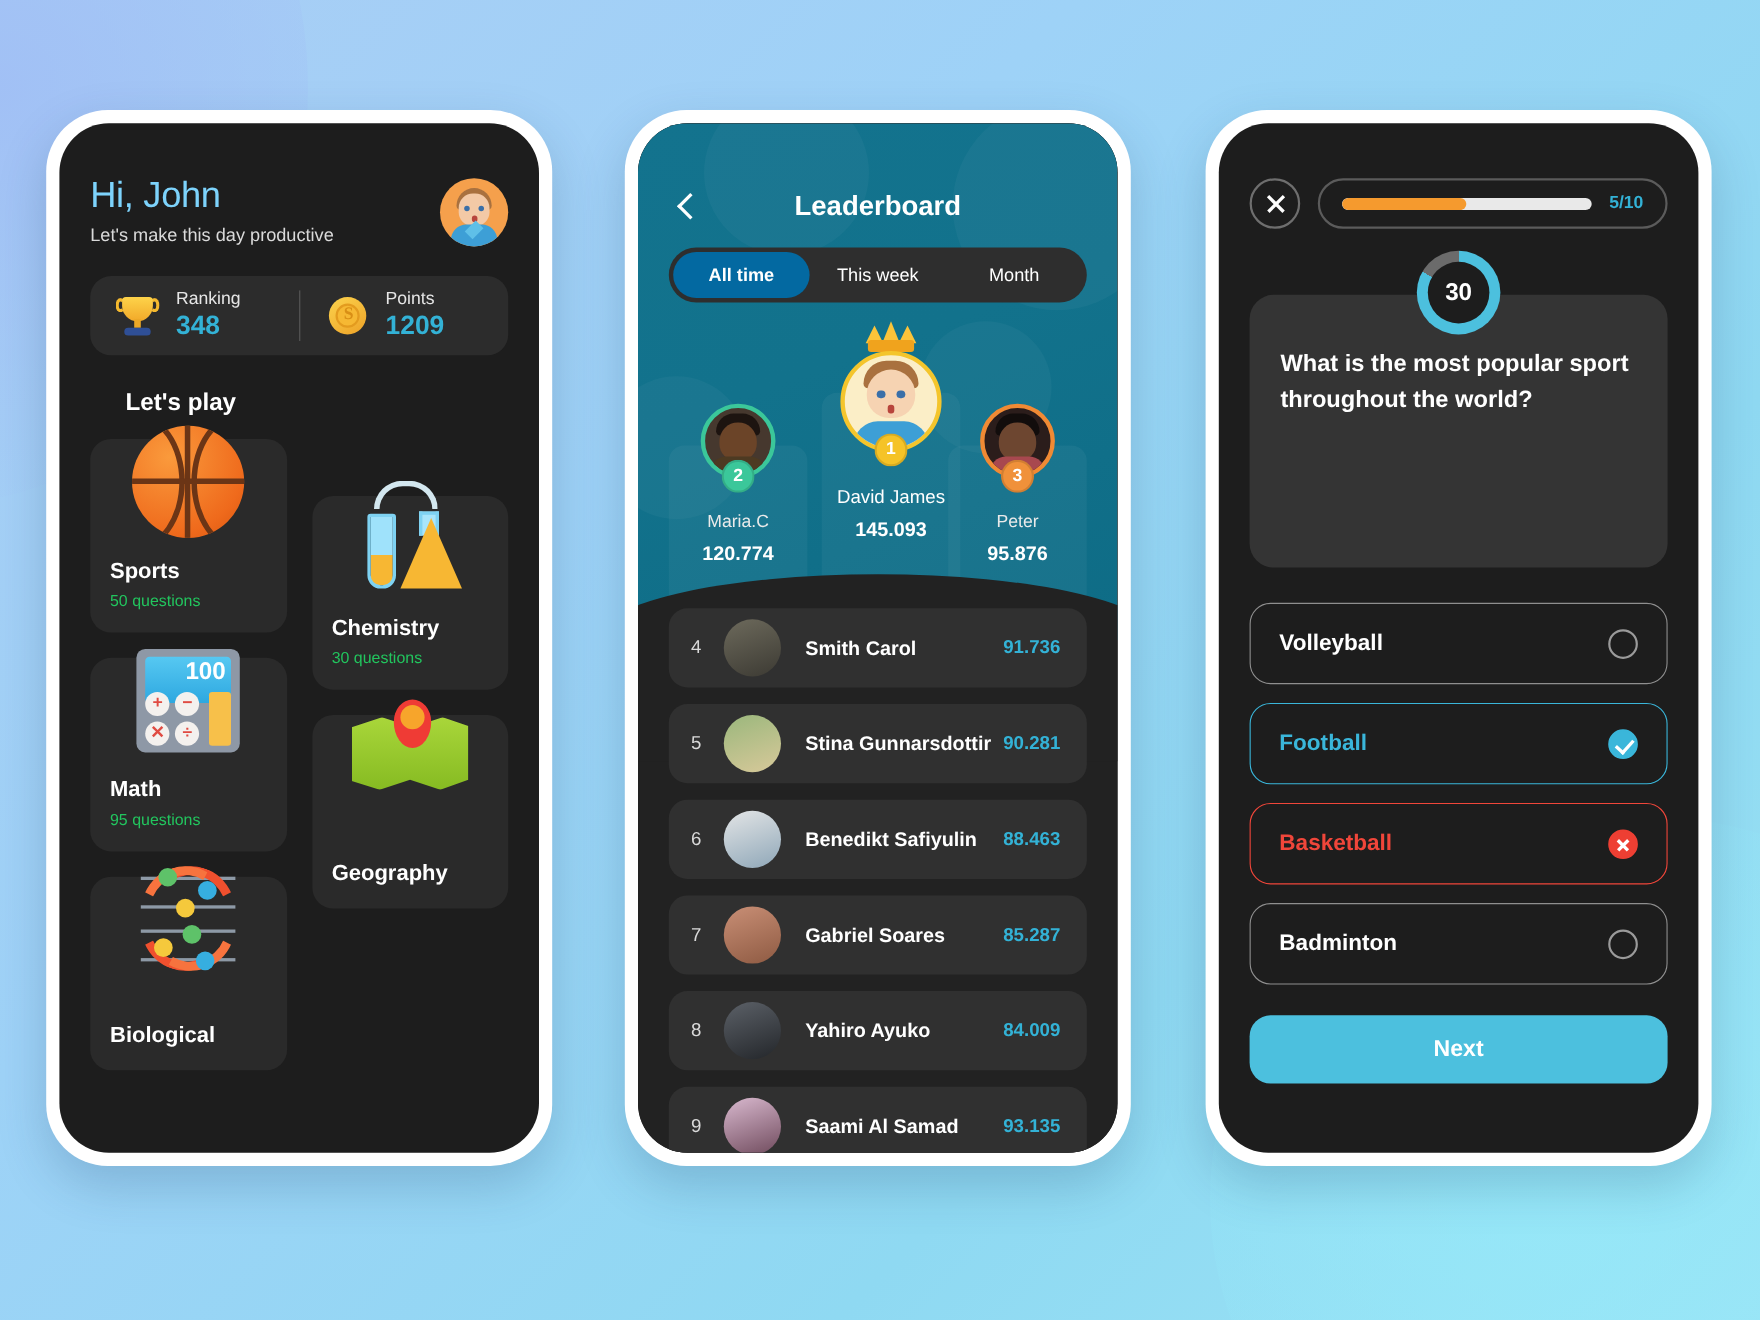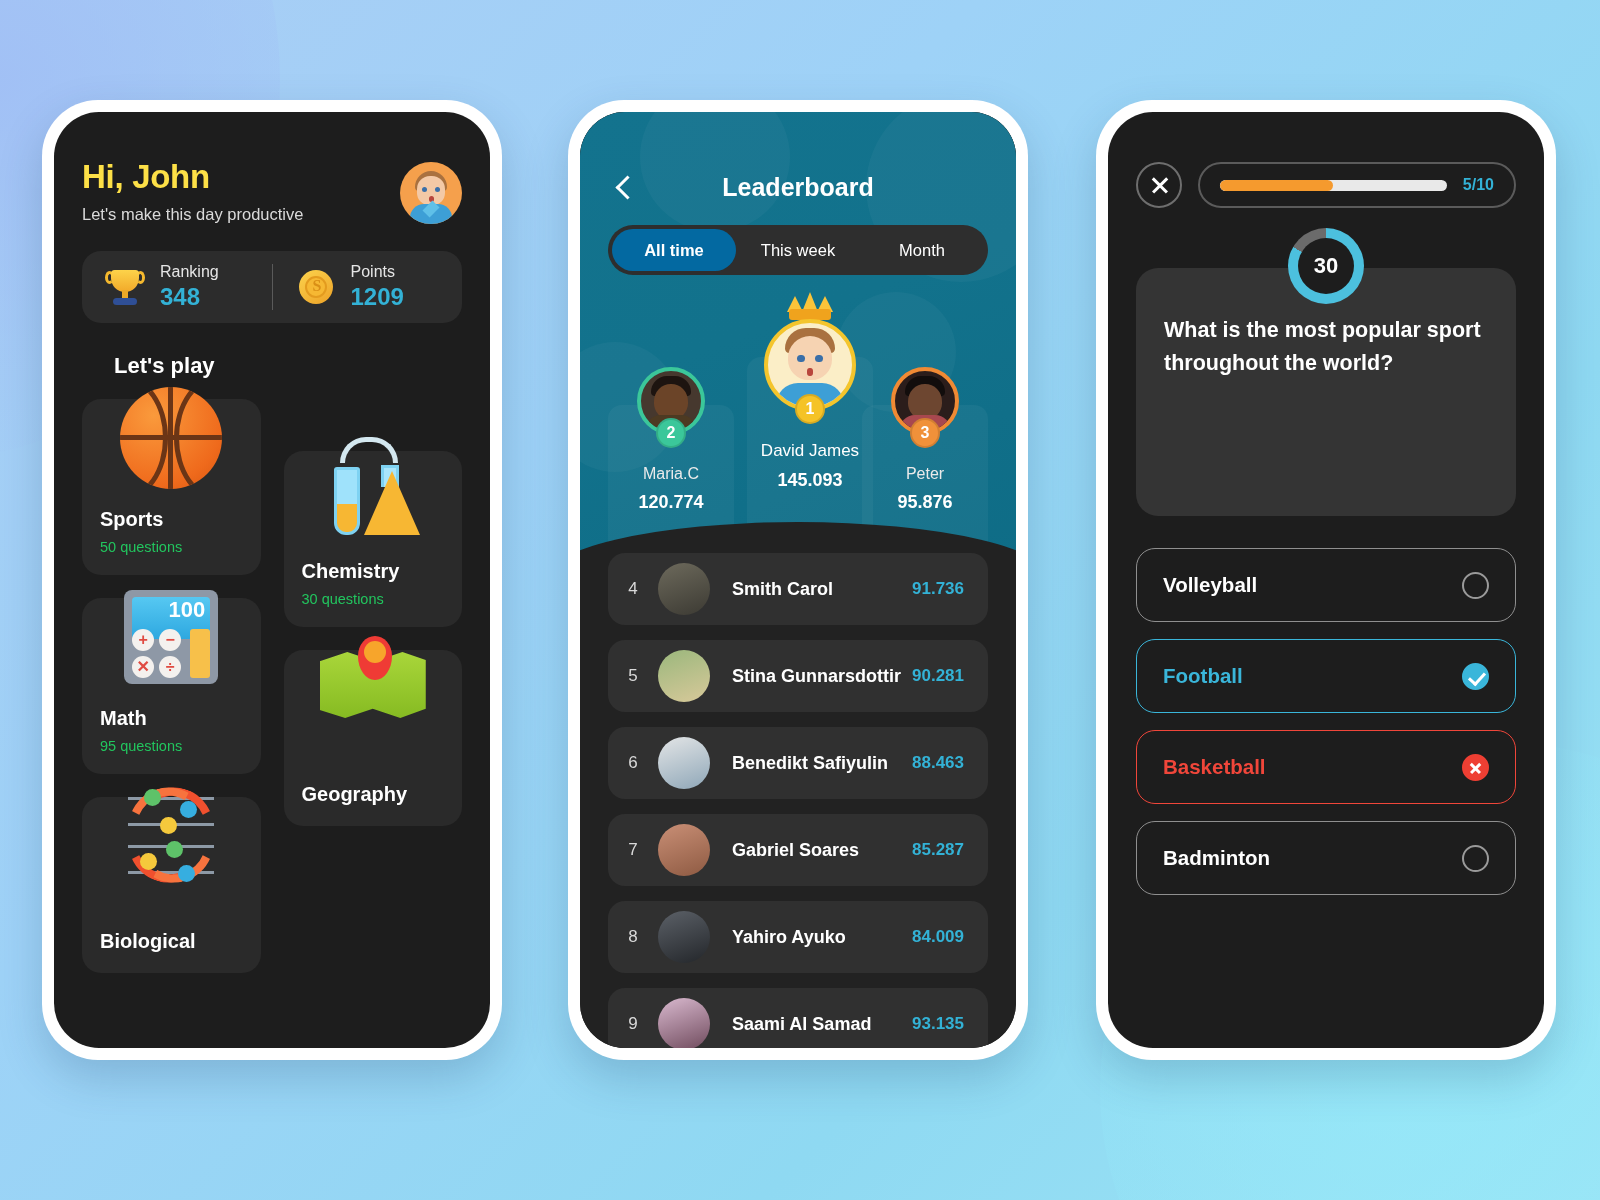--- a/index.html
+++ b/index.html
@@ -27,21 +27,21 @@
     width:100%; height:100%; border-radius:45px; overflow:hidden;
     background:#1d1d1d; position:relative;
   }
   #phone-home    { left:42px; }
   #phone-board   { left:568px; }
   #phone-quiz    { left:1096px; }
 
   
   .home { padding:46px 28px 0 28px; height:100%; overflow:hidden; }
   .greet-row { display:flex; align-items:flex-start; justify-content:space-between; }
-  .greet-title { font-size:33px; font-weight:bold; color:#fde047; letter-spacing:-.3px; }
+  .greet-title { font-size:33px; font-weight:normal; color:#7dd3fc; letter-spacing:-.3px; }
   .greet-sub { font-size:16.5px; color:#dadada; margin-top:9px; }
   .avatar-head {
     width:62px; height:62px; border-radius:50%;
     background:#f5a04c; position:relative; overflow:hidden; flex:none; margin-top:4px;
   }
   .av-hair { position:absolute; left:15px; top:9px; width:32px; height:20px;
     background:#a9713f; border-radius:16px 16px 4px 4px; }
   .av-face { position:absolute; left:17px; top:14px; width:28px; height:29px;
     background:#f3c9a6; border-radius:13px 13px 12px 12px; }
   .av-eye  { position:absolute; top:25px; width:5px; height:5px; border-radius:50%; background:#3a6fa8; }
@@ -593,16 +593,17 @@
       <div class="opt wrong">
         <div class="opt-label">Basketball</div>
         <div class="opt-mark"></div>
       </div>
       <div class="opt">
         <div class="opt-label">Badminton</div>
         <div class="opt-mark"></div>
       </div>
     </div>
 
+    <div class="next-btn">Next</div>
 
   </div>
  </div>
 </div>
 
 </body></html>

